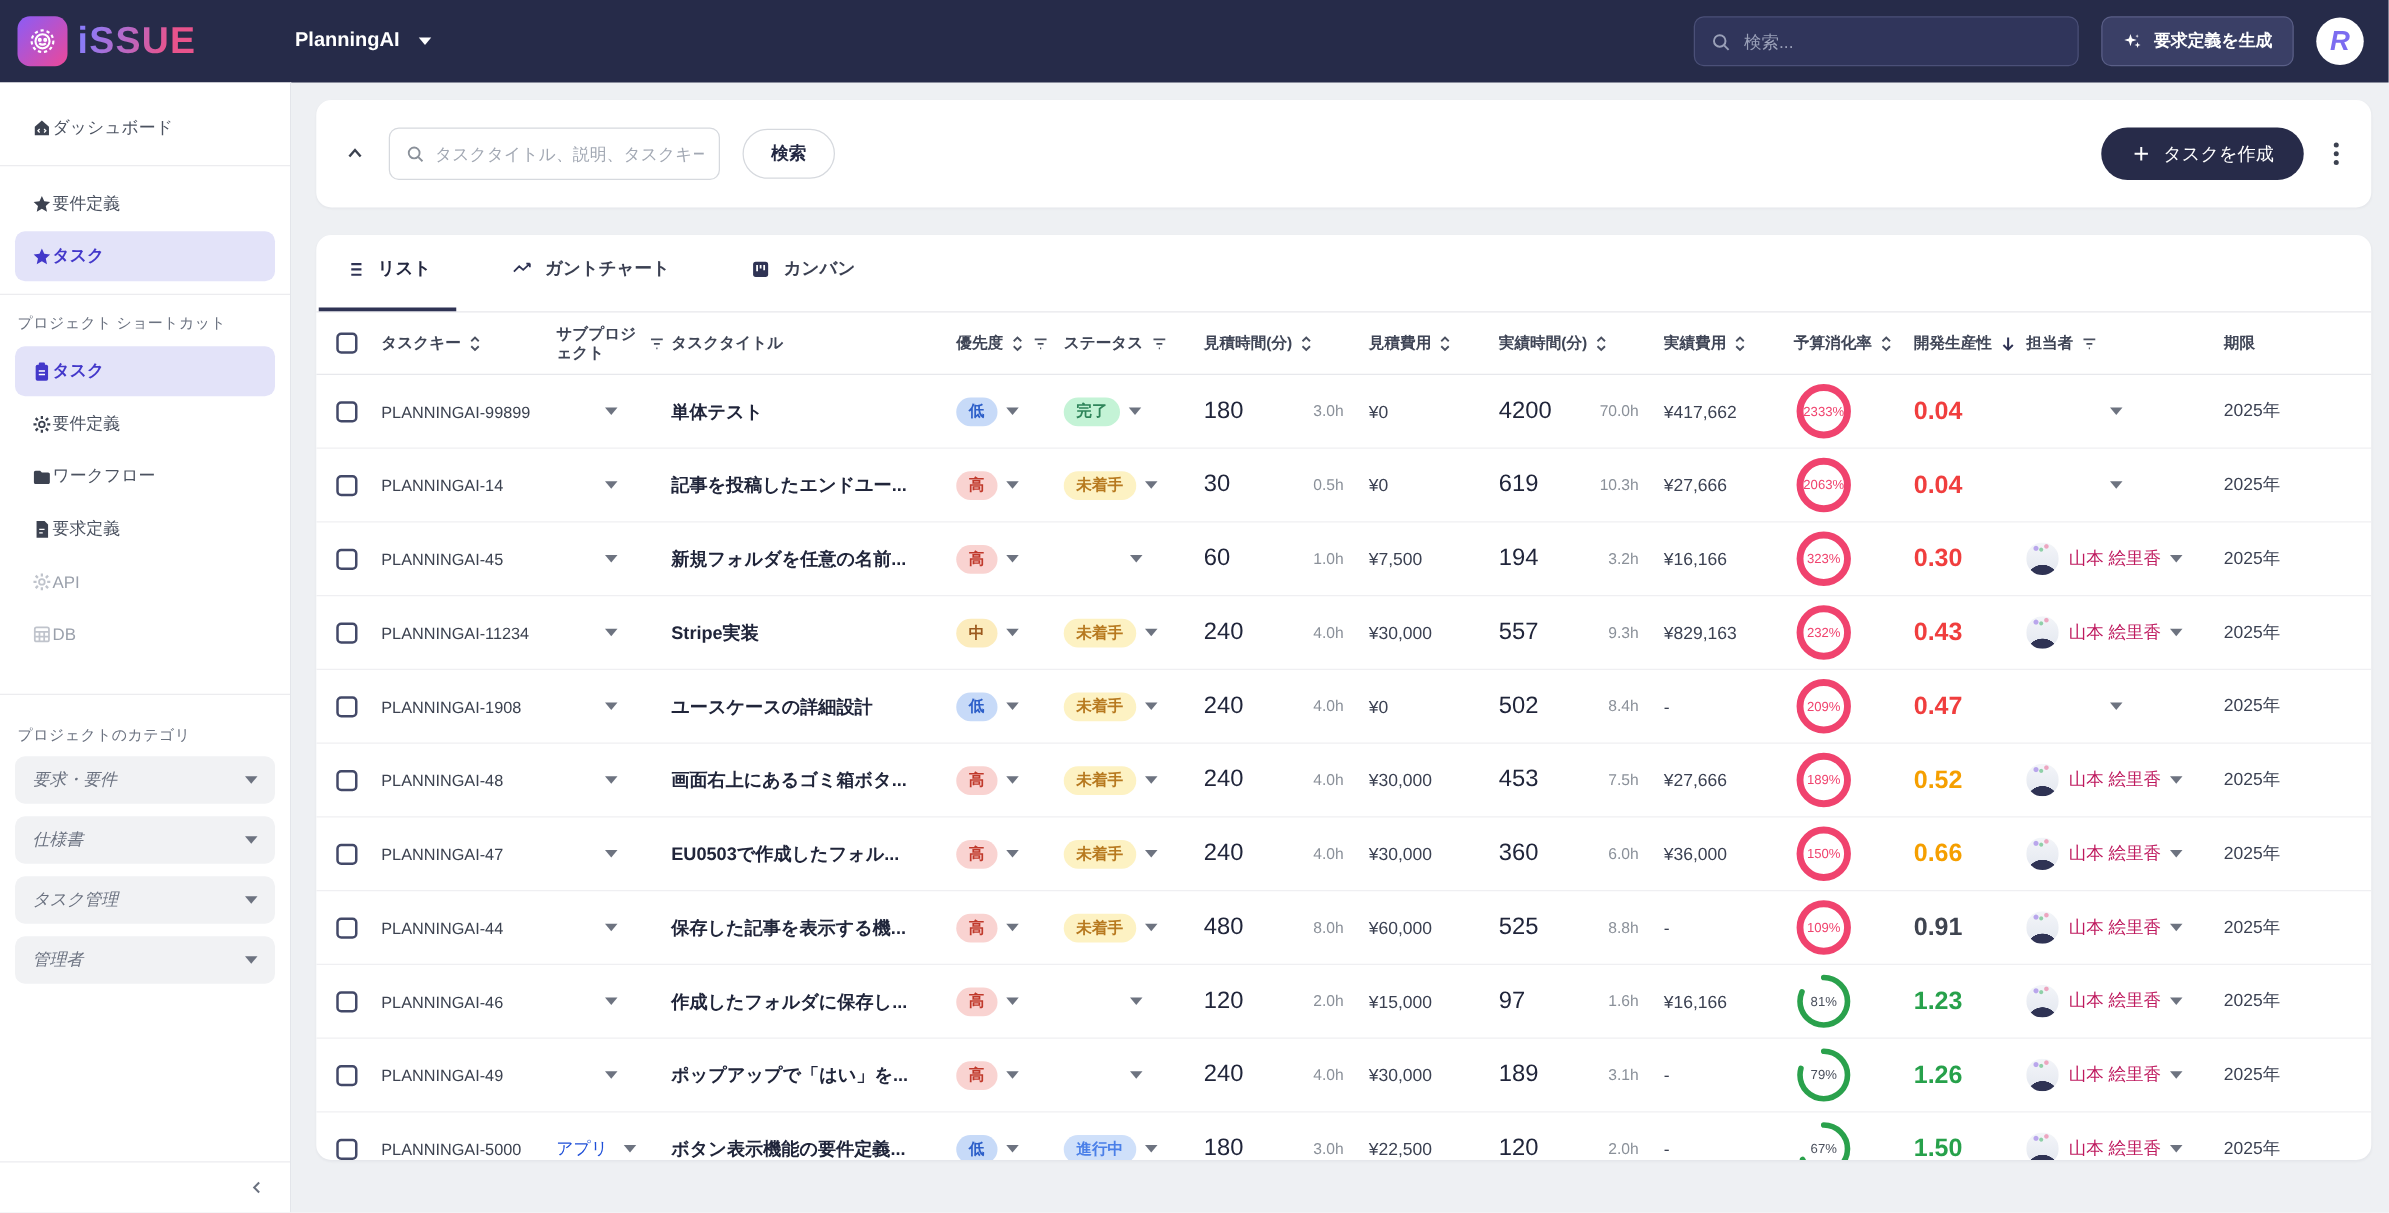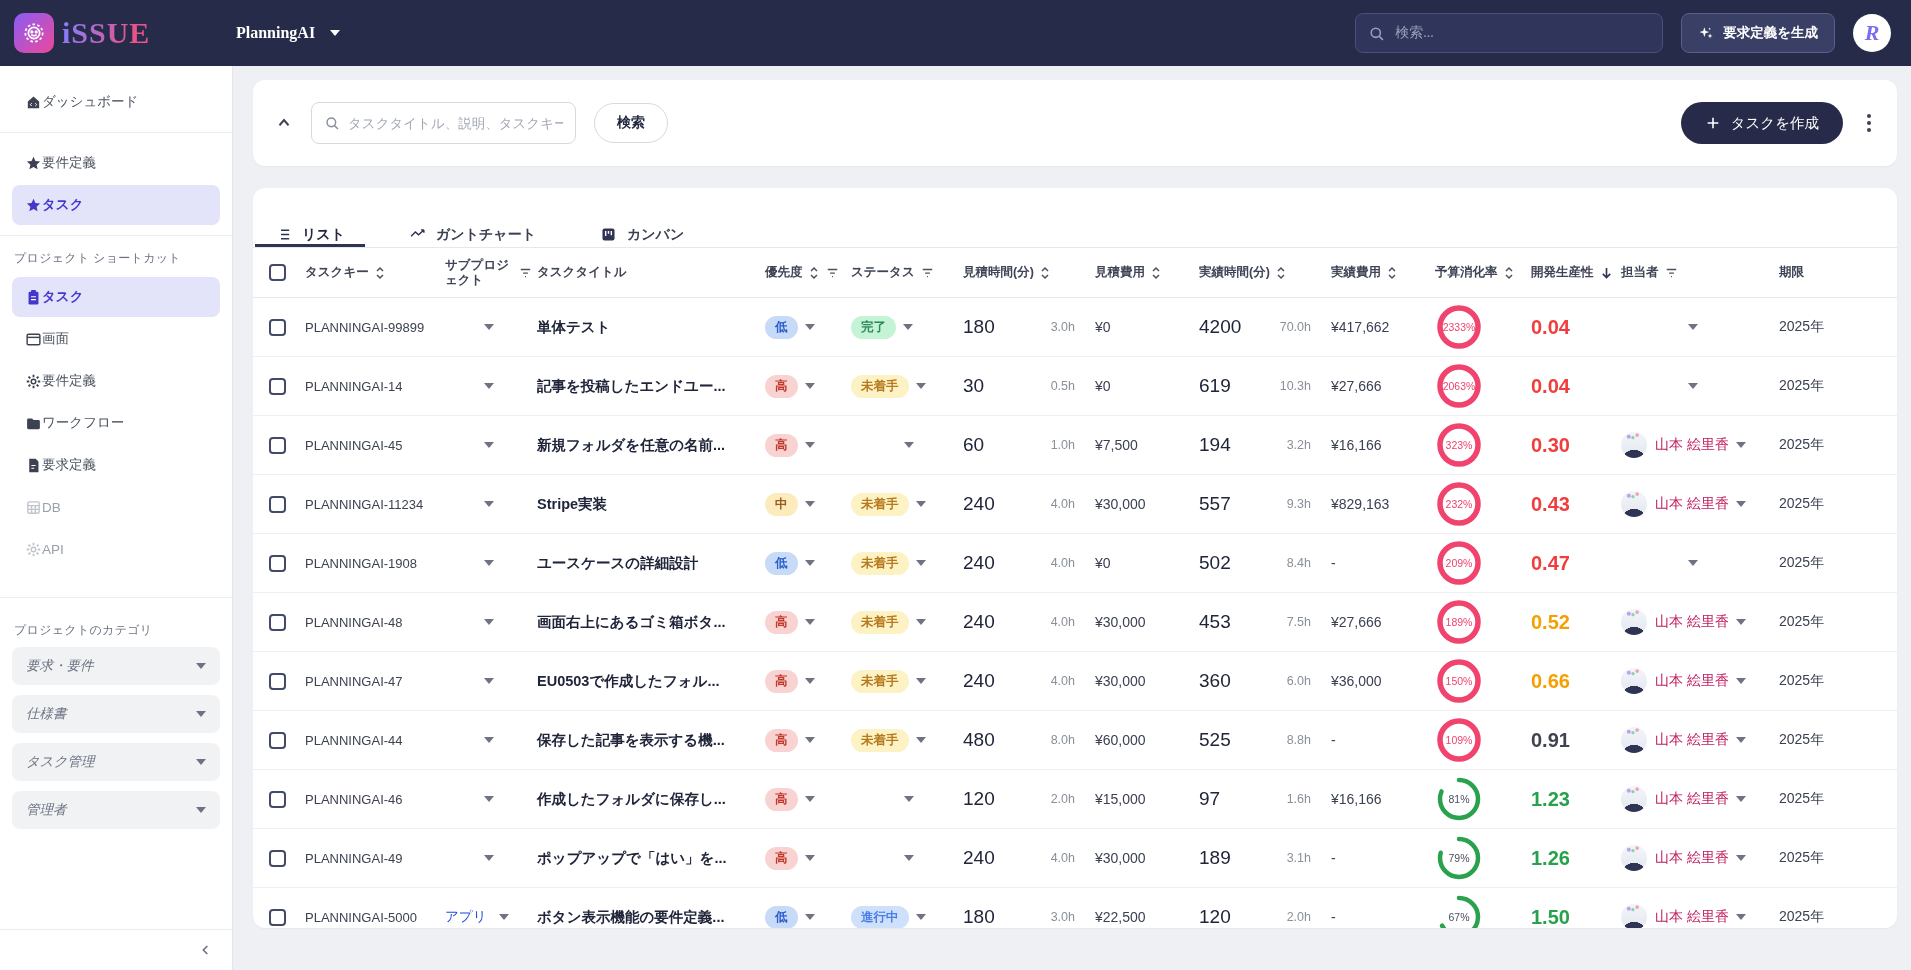--- a/index.html
+++ b/index.html
@@ -1,21 +1,21 @@
 <!DOCTYPE html>
 <html><head>
 <meta charset="utf-8">
 <style>
   * { margin:0; padding:0; box-sizing:border-box; }
   html,body { width:1911px; height:970px; overflow:hidden; background:#eef0f3;
     font-family:"Liberation Sans","DejaVu Sans",sans-serif; }
 
   
   .topbar { height:66px; background:#262b49; display:flex; align-items:center;
-    padding:0 20px 0 14px; color:#fff;font-family:Liberation Serif, serif; }
+    padding:0 20px 0 14px; color:#fff; }
   .logo-wrap { display:flex; align-items:center; gap:8px; width:200px; }
   .logo-box { width:40px; height:40px; border-radius:10px;
     background:linear-gradient(135deg,#8b5cf6,#ec4899); display:flex; align-items:center; justify-content:center; }
   .logo-text { font-size:30px; font-weight:bold; letter-spacing:1px;
     background:linear-gradient(110deg,#8b7bf8 10%,#e8538c 75%);
     -webkit-background-clip:text; background-clip:text; color:transparent; }
   .proj-select { display:flex; align-items:center; gap:8px; font-size:16px; font-weight:bold;
     margin-left:22px; cursor:pointer; }
   .topbar-right { margin-left:auto; display:flex; align-items:center; gap:18px; }
   .top-search { width:308px; height:40px; background:#30355b; border:1px solid #4b5078;
@@ -68,23 +68,23 @@
     border-radius:21px; font-size:14.5px; display:flex; align-items:center; gap:10px;
     padding:0 24px; cursor:pointer; font-family:inherit; }
   .dots-btn { margin-left:20px; color:#3c4250; cursor:pointer; display:flex; flex-direction:column;
     gap:3px; padding:4px; }
   .dots-btn i { width:4px; height:4px; border-radius:50%; background:#3c4250; }
 
   
   .table-card { background:#fff; border-radius:12px; margin-top:22px; height:740px;
     overflow:hidden; box-shadow:0 1px 2px rgba(20,24,50,.04); }
   .tabs { display:flex; border-bottom:1px solid #e7e8ec; padding:0 2px; }
-  .tab { display:flex; gap:10px; padding:18px 20px 0; font-size:14px;
+  .tab { display:flex; align-items:center; gap:10px; padding:18px 20px 22px; font-size:14px;
     font-weight:bold; color:#3b4052; cursor:pointer; border-bottom:3px solid transparent;
-    margin-right:24px;margin-top:20px; }
+    margin-right:24px; }
   .tab.active { border-bottom-color:#2f3354; color:#23273f; }
   .tab .ticon { display:flex; color:#2f3354; }
 
   .tgrid { display:grid;
     grid-template-columns:52px 140px 92px 228px 86px 112px 132px 104px 132px 104px 96px 90px 158px 90px;
     width:1716px; align-items:center; }
   .thead { border-bottom:1px solid #e7e8ec; min-height:50px; }
   .th { font-size:12.5px; font-weight:bold; color:#3f4556; display:flex; align-items:center;
     gap:5px; padding:8px 4px 8px 0; line-height:1.2; }
   .th .lbl { max-width:72px; }
@@ -200,29 +200,20 @@
               <rect x="5" y="4" width="14" height="18" rx="2"></rect>
               <rect x="8.5" y="1.5" width="7" height="5" rx="1.2"></rect>
               <path d="M8.5 11 h7 M8.5 15 h7" stroke="#fff" stroke-width="1.6"></path>
             </svg>
           </span>
   <span>タスク</span>
         </div>
         <div class="side-item">
   <span class="sicon">
             <svg width="17" height="17" viewBox="0 0 24 24" fill="none" stroke="currentColor" stroke-width="2">
-              <rect x="3" y="4.5" width="18" height="15" rx="2"></rect>
-              <path d="M3 9 H21"></path>
-            </svg>
-          </span>
-  <span>画面</span>
-        </div>
-        <div class="side-item">
-  <span class="sicon">
-            <svg width="17" height="17" viewBox="0 0 24 24" fill="none" stroke="currentColor" stroke-width="2">
               <circle cx="12" cy="12" r="3.2"></circle>
               <path d="M12 2.5 V6 M12 18 V21.5 M2.5 12 H6 M18 12 H21.5 M5 5 L7.5 7.5 M16.5 16.5 L19 19 M19 5 L16.5 7.5 M7.5 16.5 L5 19" stroke-width="2.6"></path>
             </svg>
           </span>
   <span>要件定義</span>
         </div>
         <div class="side-item">
   <span class="sicon">
             <svg width="17" height="17" viewBox="0 0 24 24" fill="currentColor" stroke="none">
               <path d="M3 7 c0-1.2 .7-2 2-2 h5 l2 2 h7 c1.3 0 2 .8 2 2 v9 c0 1.2-.7 2-2 2 H5 c-1.3 0-2-.8-2-2 Z"></path>
@@ -235,34 +226,34 @@
             <svg width="17" height="17" viewBox="0 0 24 24" fill="currentColor" stroke="none">
               <path d="M6 2.5 h9 l4 4 V21.5 H6 Z"></path>
               <path d="M9 12 h6 M9 16 h4" stroke="#fff" stroke-width="1.5"></path>
             </svg>
           </span>
   <span>要求定義</span>
         </div>
         <div class="side-item dis">
   <span class="sicon">
             <svg width="17" height="17" viewBox="0 0 24 24" fill="none" stroke="currentColor" stroke-width="2">
-              <rect x="4" y="4" width="16" height="16" rx="2"></rect>
-              <path d="M4 9.3 H20 M4 14.6 H20 M9.3 9.3 V20 M14.6 9.3 V20"></path>
+              <circle cx="12" cy="12" r="3.2"></circle>
+              <path d="M12 2.5 V6 M12 18 V21.5 M2.5 12 H6 M18 12 H21.5 M5 5 L7.5 7.5 M16.5 16.5 L19 19 M19 5 L16.5 7.5 M7.5 16.5 L5 19" stroke-width="2.6"></path>
             </svg>
           </span>
-  <span>DB</span>
+  <span>API</span>
         </div>
         <div class="side-item dis">
   <span class="sicon">
             <svg width="17" height="17" viewBox="0 0 24 24" fill="none" stroke="currentColor" stroke-width="2">
-              <circle cx="12" cy="12" r="3.2"></circle>
-              <path d="M12 2.5 V6 M12 18 V21.5 M2.5 12 H6 M18 12 H21.5 M5 5 L7.5 7.5 M16.5 16.5 L19 19 M19 5 L16.5 7.5 M7.5 16.5 L5 19" stroke-width="2.6"></path>
+              <rect x="4" y="4" width="16" height="16" rx="2"></rect>
+              <path d="M4 9.3 H20 M4 14.6 H20 M9.3 9.3 V20 M14.6 9.3 V20"></path>
             </svg>
           </span>
-  <span>API</span>
+  <span>DB</span>
         </div>
       </div>
     <div class="side-title" style="border-top:1px solid #ececef; margin-top:18px; padding-top:24px">プロジェクトのカテゴリ</div>
     <div id="nav-categories">
         <div class="cat-pill">
     <span>要求・要件</span>
     <span class="caret"></span>
         </div>
         <div class="cat-pill">
     <span>仕様書</span>

